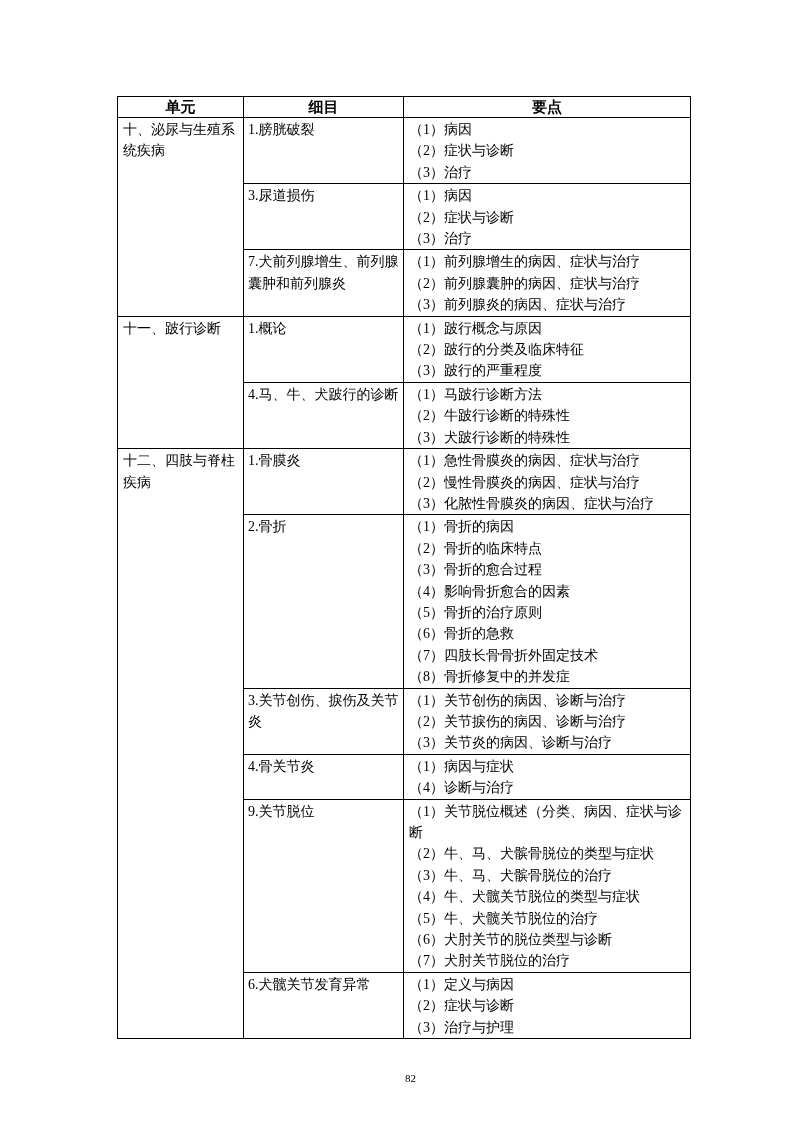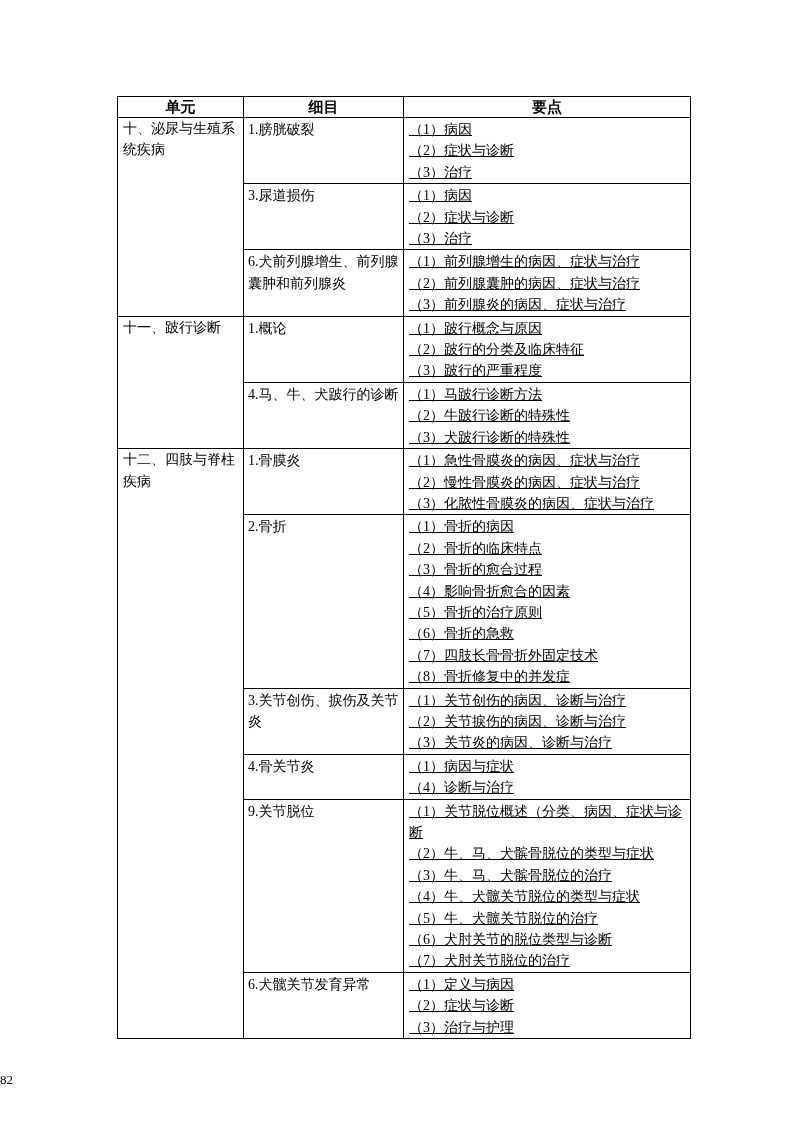--- a/index.html
+++ b/index.html
@@ -37,36 +37,36 @@
     height: 21px;
     font-size: 15px;
     font-weight: bold;
     text-align: center;
     vertical-align: middle;
     line-height: 20px;
     padding: 0;
   }
   td.unit-cell {
     padding: 1px 3px 0 5px;
-    font-family: Liberation Mono, monospace;
   }
   td.item-cell {
     padding: 1px 2px 4px 4px;
   }
   td.points-cell {
     padding: 1px 0 0 5px;
     white-space: pre-line;
-    text-decoration: underline;
   }
   .page-number {
     position: absolute;
     left: 0;
     top: 1072px;
     width: 793px;
-    font-size: 13px;
+    text-align: center;
+    font-size: 11px;
+    padding-left: 28px;
   }
 </style>
 </head>
 <body>
 
 <div class="page">
 
   <table class="syllabus">
     <colgroup>
       <col style="width:126px">
@@ -89,21 +89,21 @@
 （2）症状与诊断
 （3）治疗</td>
       </tr>
       <tr>
         <td class="item-cell">3.尿道损伤</td>
         <td class="points-cell">（1）病因
 （2）症状与诊断
 （3）治疗</td>
       </tr>
       <tr>
-        <td class="item-cell">6.犬前列腺增生、前列腺囊肿和前列腺炎</td>
+        <td class="item-cell">7.犬前列腺增生、前列腺囊肿和前列腺炎</td>
         <td class="points-cell">（1）前列腺增生的病因、症状与治疗
 （2）前列腺囊肿的病因、症状与治疗
 （3）前列腺炎的病因、症状与治疗</td>
       </tr>
 
       <tr>
         <td class="unit-cell" rowspan="2">十一、跛行诊断</td>
         <td class="item-cell">1.概论</td>
         <td class="points-cell">（1）跛行概念与原因
 （2）跛行的分类及临床特征

